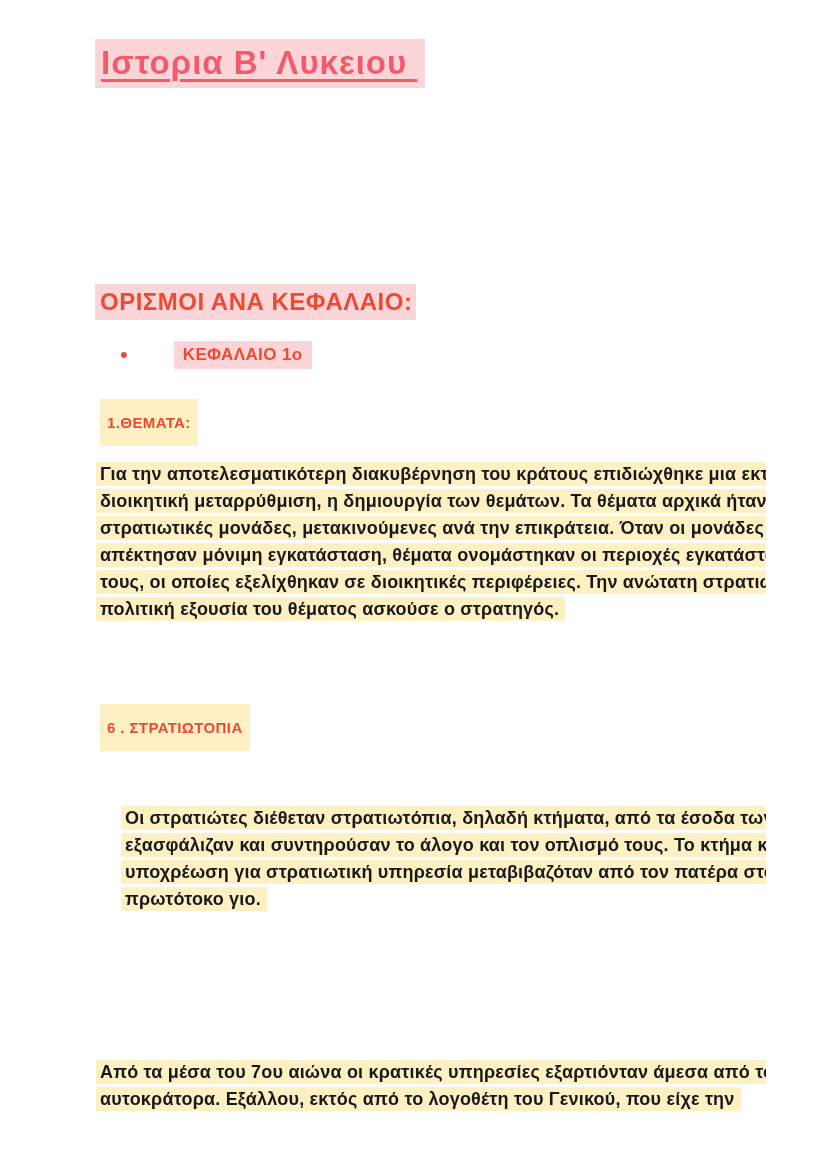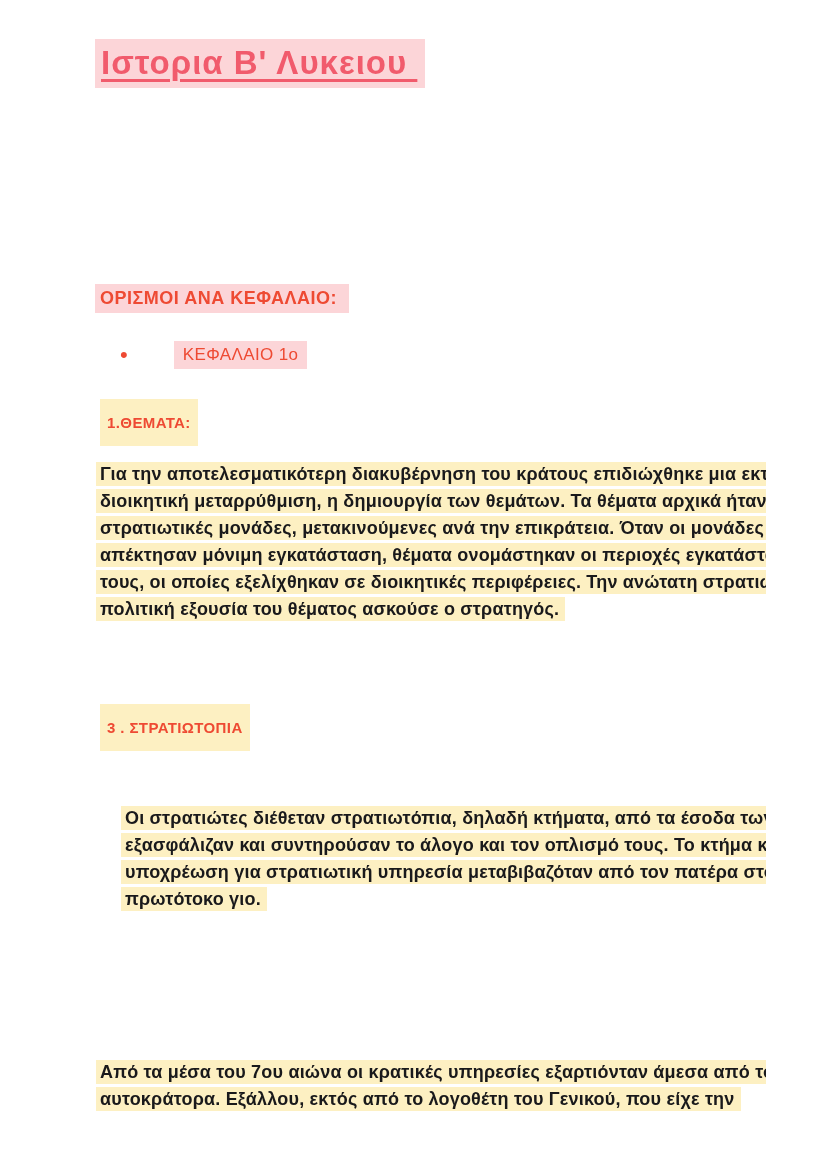--- a/index.html
+++ b/index.html
@@ -35,38 +35,38 @@
     color: var(--title-pink, #f15b6c);
     padding: 5px 8px 7px 6px;
     white-space: pre;
     text-decoration: underline;
     text-decoration-thickness: 3px;
     text-underline-offset: 5px;
   }
 
   .defs-heading { left: 33px; top: 288px; }
   .defs-text {
-    font-size: 18px;
+    font-size: 24px;
     font-weight: bold;
     letter-spacing: 0.5px;
     color: var(--heading-red, #ee4a33);
-    padding: 4px 12px 5px 5px;
+    padding: 4px 4px 5px 5px;
     white-space: pre;
   }
 
   .bullet-row { left: 58px; top: 341px; display: flex; align-items: center; }
   .bullet-marker {
     color: var(--heading-red, #ee4a33);
     font-size: 22px;
     line-height: 1;
     margin-right: 46px;
   }
   .chapter-text {
     font-size: 17px;
-    font-weight: normal;
+    font-weight: bold;
     letter-spacing: 0.4px;
     color: var(--heading-red, #ee4a33);
     padding: 4px 9px;
     white-space: pre;
   }
 
   .sec-heading span {
     font-size: 15px;
     font-weight: bold;
     letter-spacing: 0.4px;
@@ -114,21 +114,21 @@
   </div>
 
   <div class="block sec-heading h1-pos">
     <span class="hl yellow">1.ΘΕΜΑΤΑ:</span>
   </div>
   <div class="block para p1-pos">
     <span class="hl yellow">Για την αποτελεσματικότερη διακυβέρνηση του κράτους επιδιώχθηκε μια εκτεταμένη διοικητική μεταρρύθμιση, η δημιουργία των θεμάτων. Τα θέματα αρχικά ήταν στρατιωτικές μονάδες, μετακινούμενες ανά την επικράτεια. Όταν οι μονάδες αυτές απέκτησαν μόνιμη εγκατάσταση, θέματα ονομάστηκαν οι περιοχές εγκατάστασής τους, οι οποίες εξελίχθηκαν σε διοικητικές περιφέρειες. Την ανώτατη στρατιωτική και πολιτική εξουσία του θέματος ασκούσε ο στρατηγός.</span>
   </div>
 
   <div class="block sec-heading h2-pos">
-    <span class="hl yellow">3 . ΣΤΡΑΤΙΩΤΟΠΙΑ</span>
+    <span class="hl yellow">6 . ΣΤΡΑΤΙΩΤΟΠΙΑ</span>
   </div>
   <div class="block para p2-pos">
     <span class="hl yellow">Οι στρατιώτες διέθεταν στρατιωτόπια, δηλαδή κτήματα, από τα έσοδα των οποίων εξασφάλιζαν και συντηρούσαν το άλογο και τον οπλισμό τους. Το κτήμα και η υποχρέωση για στρατιωτική υπηρεσία μεταβιβαζόταν από τον πατέρα στον πρωτότοκο γιο.</span>
   </div>
 
   <div class="block para p3-pos">
     <span class="hl yellow">Από τα μέσα του 7ου αιώνα οι κρατικές υπηρεσίες εξαρτιόνταν άμεσα από τον αυτοκράτορα. Εξάλλου, εκτός από το λογοθέτη του Γενικού, που είχε την</span>
   </div>
 
 </div>

